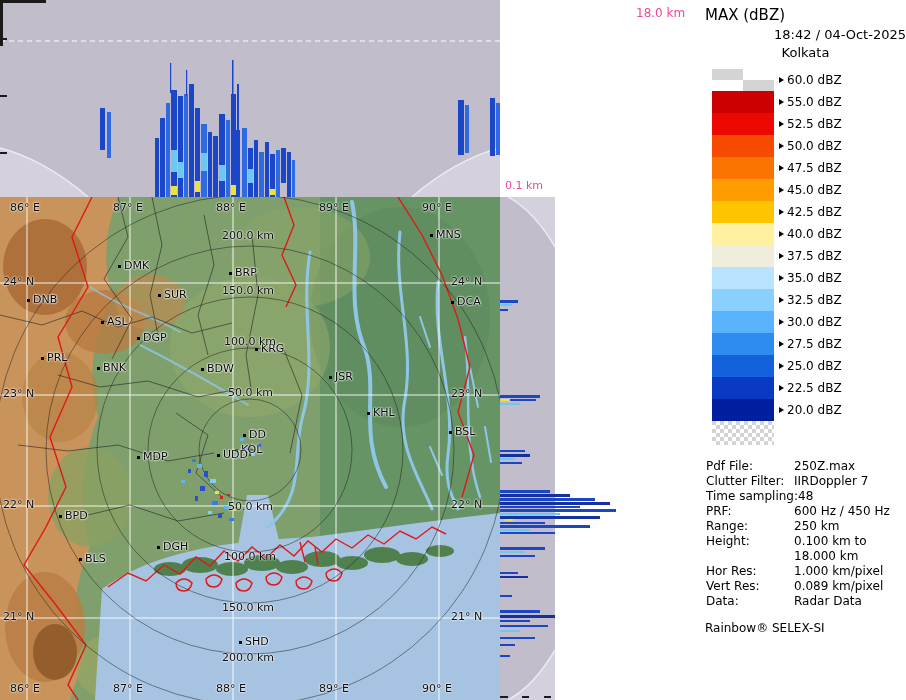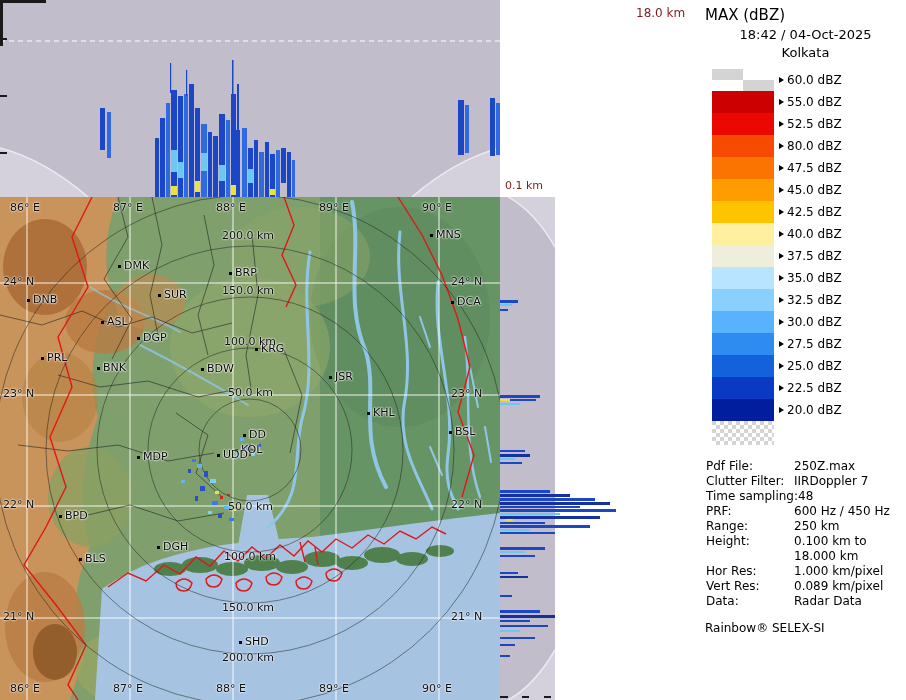--- a/index.html
+++ b/index.html
@@ -6,36 +6,36 @@
   html,body{width:906px;height:700px}
   body{background:#fff;font-family:"DejaVu Sans","Liberation Sans",sans-serif;overflow:hidden;position:relative}
   #app{position:absolute;left:0;top:0;width:906px;height:700px;background:#fff}
   .abs{position:absolute}
 
   
   .top-panel{left:0;top:0;width:500px;height:197px}
   .map-panel{left:0;top:197px;width:500px;height:503px}
   .side-panel{left:500px;top:197px;width:130px;height:503px}
 
-  .height-label{position:absolute;font-size:12px;color:#7f1d1d;white-space:nowrap}
+  .height-label{position:absolute;font-size:12px;color:#ec4899;white-space:nowrap}
   .lbl-18km{left:636px;top:6px}
   .lbl-01km{left:505px;top:179px;font-size:11px}
 
   
   .overlay{position:absolute;left:0;top:0;width:100%;height:100%;pointer-events:none}
   .map-label{position:absolute;display:flex;align-items:center;gap:3px;font-size:11px;color:#000;white-space:nowrap;
              text-shadow:0 0 2px #fff,0 0 2px #fff,0 0 2px #fff;line-height:12px}
   .city-dot{width:3px;height:3px;background:#000;flex:none}
   .ring-label,.grid-label{position:absolute;font-size:11px;color:#0d0d0d;white-space:nowrap;
              text-shadow:0 0 2px #fff,0 0 2px #fff;line-height:12px}
 
   
   .legend{position:absolute;left:705px;top:0;width:201px;height:700px;background:#fff;color:#000}
   .legend-title{margin-top:6px;text-align:left;font-size:15px}
-  .legend-datetime{margin-top:3px;text-align:center;font-size:13px}
+  .legend-datetime{margin-top:3px;text-align:right;font-size:13px}
   .legend-station{margin-top:3px;text-align:center;font-size:13px}
   .colorbar{margin:9px 0 0 7px}
   .scale-row{display:flex;align-items:center;height:22px}
   .swatch{width:62px;height:22px;flex:none;background-size:8px 8px;background-position:0 0}
   .tick-arrow{width:0;height:0;border-top:3px solid transparent;border-bottom:3px solid transparent;border-left:5px solid #000;margin:0 3px 0 5px;flex:none}
   .scale-label{font-size:12px}
   .checker-bottom{width:62px;height:24px;background:repeating-conic-gradient(#ffffff 0% 25%, #d4d4d4 0% 50%);background-size:8px 8px}
   .info{margin:14px 0 0 1px;font-size:12px}
   .info-row{display:flex;min-height:15px;line-height:15px}
   .info-label{width:88px;flex:none;white-space:nowrap}
@@ -492,21 +492,21 @@
 
         <div class="scale-row">
           <span class="swatch" style="background: rgb(234, 8, 0);"></span>
           <span class="tick-arrow"></span>
           <span class="scale-label">52.5 dBZ</span>
         </div>
 
         <div class="scale-row">
           <span class="swatch" style="background: rgb(246, 74, 0);"></span>
           <span class="tick-arrow"></span>
-          <span class="scale-label">80.0 dBZ</span>
+          <span class="scale-label">50.0 dBZ</span>
         </div>
 
         <div class="scale-row">
           <span class="swatch" style="background: rgb(251, 115, 0);"></span>
           <span class="tick-arrow"></span>
           <span class="scale-label">47.5 dBZ</span>
         </div>
 
         <div class="scale-row">
           <span class="swatch" style="background: rgb(255, 156, 0);"></span>

